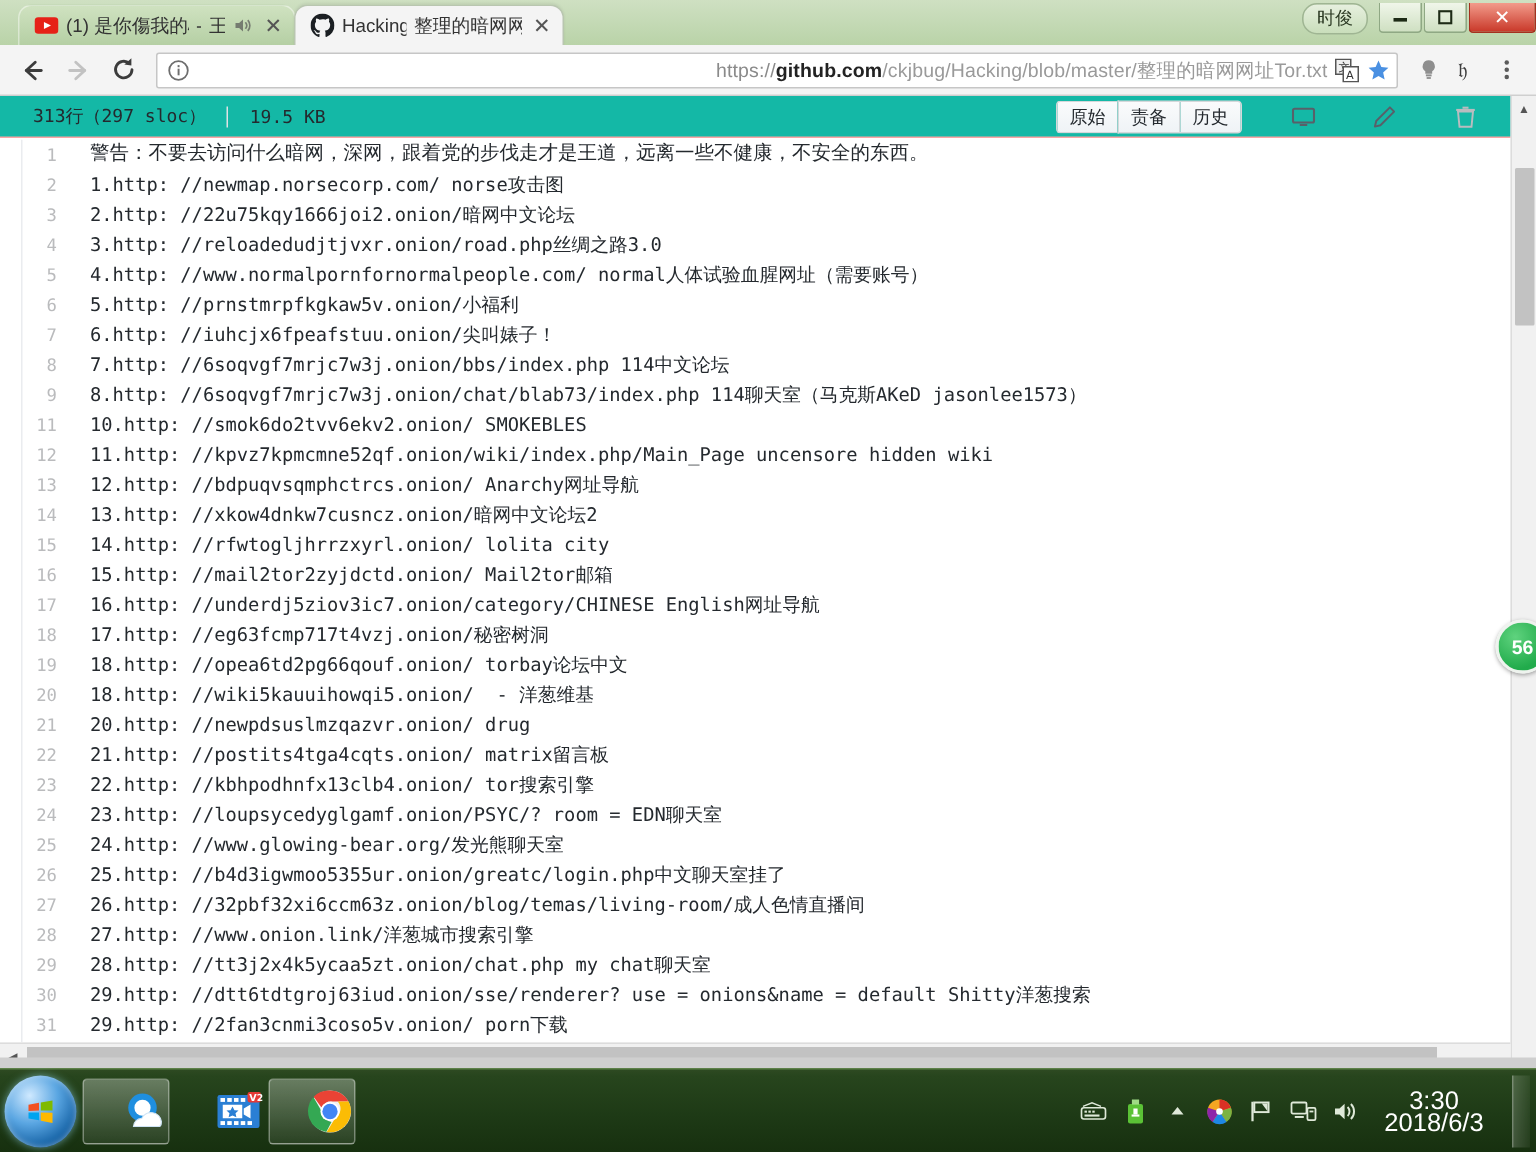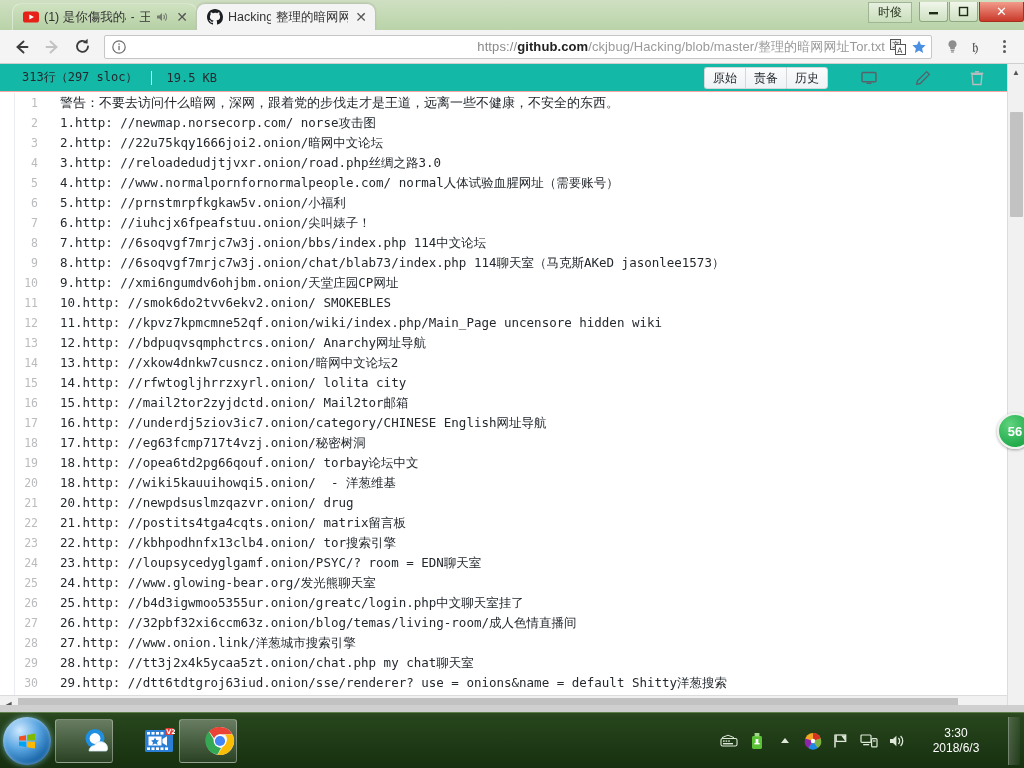--- a/index.html
+++ b/index.html
@@ -52,21 +52,21 @@
   
   #caption-area {
     position: absolute; right: 0; top: 0; height: 24px;
     display: flex; align-items: center; gap: 0; z-index: 6;
   }
   .user-chip {
     display: flex; align-items: center; justify-content: center;
     height: 21px; min-width: 44px; margin-right: 6px; padding: 2px 7px;
     font-size: 12px; color: #2c3a24;
     background: linear-gradient(to bottom, #e7f0df, #c9debb);
-    border: 1px solid #9fb593; border-radius: 0;
+    border: 1px solid #9fb593; border-radius: 10px;
   }
   .cap-btn {
     width: 29px; height: 20px; margin-left: 1px;
     display: flex; align-items: center; justify-content: center;
     font-size: 11px; color: #1d2b16;
     background: linear-gradient(to bottom, #f0f6ea, #cfe0c2);
     border: 1px solid #8fa884; border-radius: 0 0 3px 3px;
     border-top: none;
   }
   .cap-btn.close {
@@ -208,21 +208,21 @@
     background: linear-gradient(to bottom, rgba(255,255,255,.30), rgba(255,255,255,.08));
     border: 1px solid rgba(255,255,255,.35);
   }
   #tray {
     margin-left: auto; display: flex; align-items: center; gap: 10px;
     padding-right: 4px; height: 100%;
   }
   .tray-ic { width: 18px; height: 18px; display: flex; align-items: center; justify-content: center; color: #dfe9d9; }
   #clock {
     width: 72px; text-align: center; color: #fff;
-    font-size: 12px; line-height: 15px; margin-left: 4px;
+    font-size: 17px; line-height: 15px; margin-left: 4px;
   }
   #show-desktop {
     width: 12px; height: 48px; margin-left: 6px;
     background: linear-gradient(to right, rgba(255,255,255,.18), rgba(255,255,255,.05));
     border-left: 1px solid rgba(255,255,255,.35);
   }
   #topgutter-strip {
     position: absolute; left:0; top: 705px; width: 1024px; height: 7px; background: #cfcfcf;
   }
 </style>
@@ -425,24 +425,20 @@
               </tr>
               <tr>
                 <td class="ln">8</td>
                 <td class="lc">7.http: //6soqvgf7mrjc7w3j.onion/bbs/index.php 114中文论坛</td>
               </tr>
               <tr>
                 <td class="ln">9</td>
                 <td class="lc">8.http: //6soqvgf7mrjc7w3j.onion/chat/blab73/index.php 114聊天室（马克斯AKeD jasonlee1573）</td>
               </tr>
               <tr>
-                <td class="ln">10</td>
-                <td class="lc">9.http: //xmi6ngumdv6ohjbm.onion/天堂庄园CP网址</td>
-              </tr>
-              <tr>
                 <td class="ln">11</td>
                 <td class="lc">10.http: //smok6do2tvv6ekv2.onion/ SMOKEBLES</td>
               </tr>
               <tr>
                 <td class="ln">12</td>
                 <td class="lc">11.http: //kpvz7kpmcmne52qf.onion/wiki/index.php/Main_Page uncensore hidden wiki</td>
               </tr>
               <tr>
                 <td class="ln">13</td>
                 <td class="lc">12.http: //bdpuqvsqmphctrcs.onion/ Anarchy网址导航</td>

